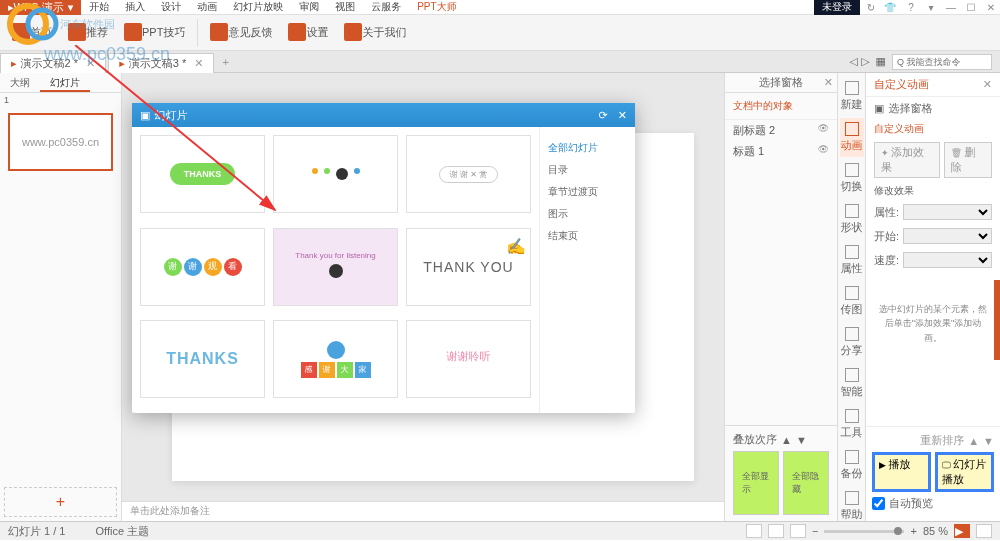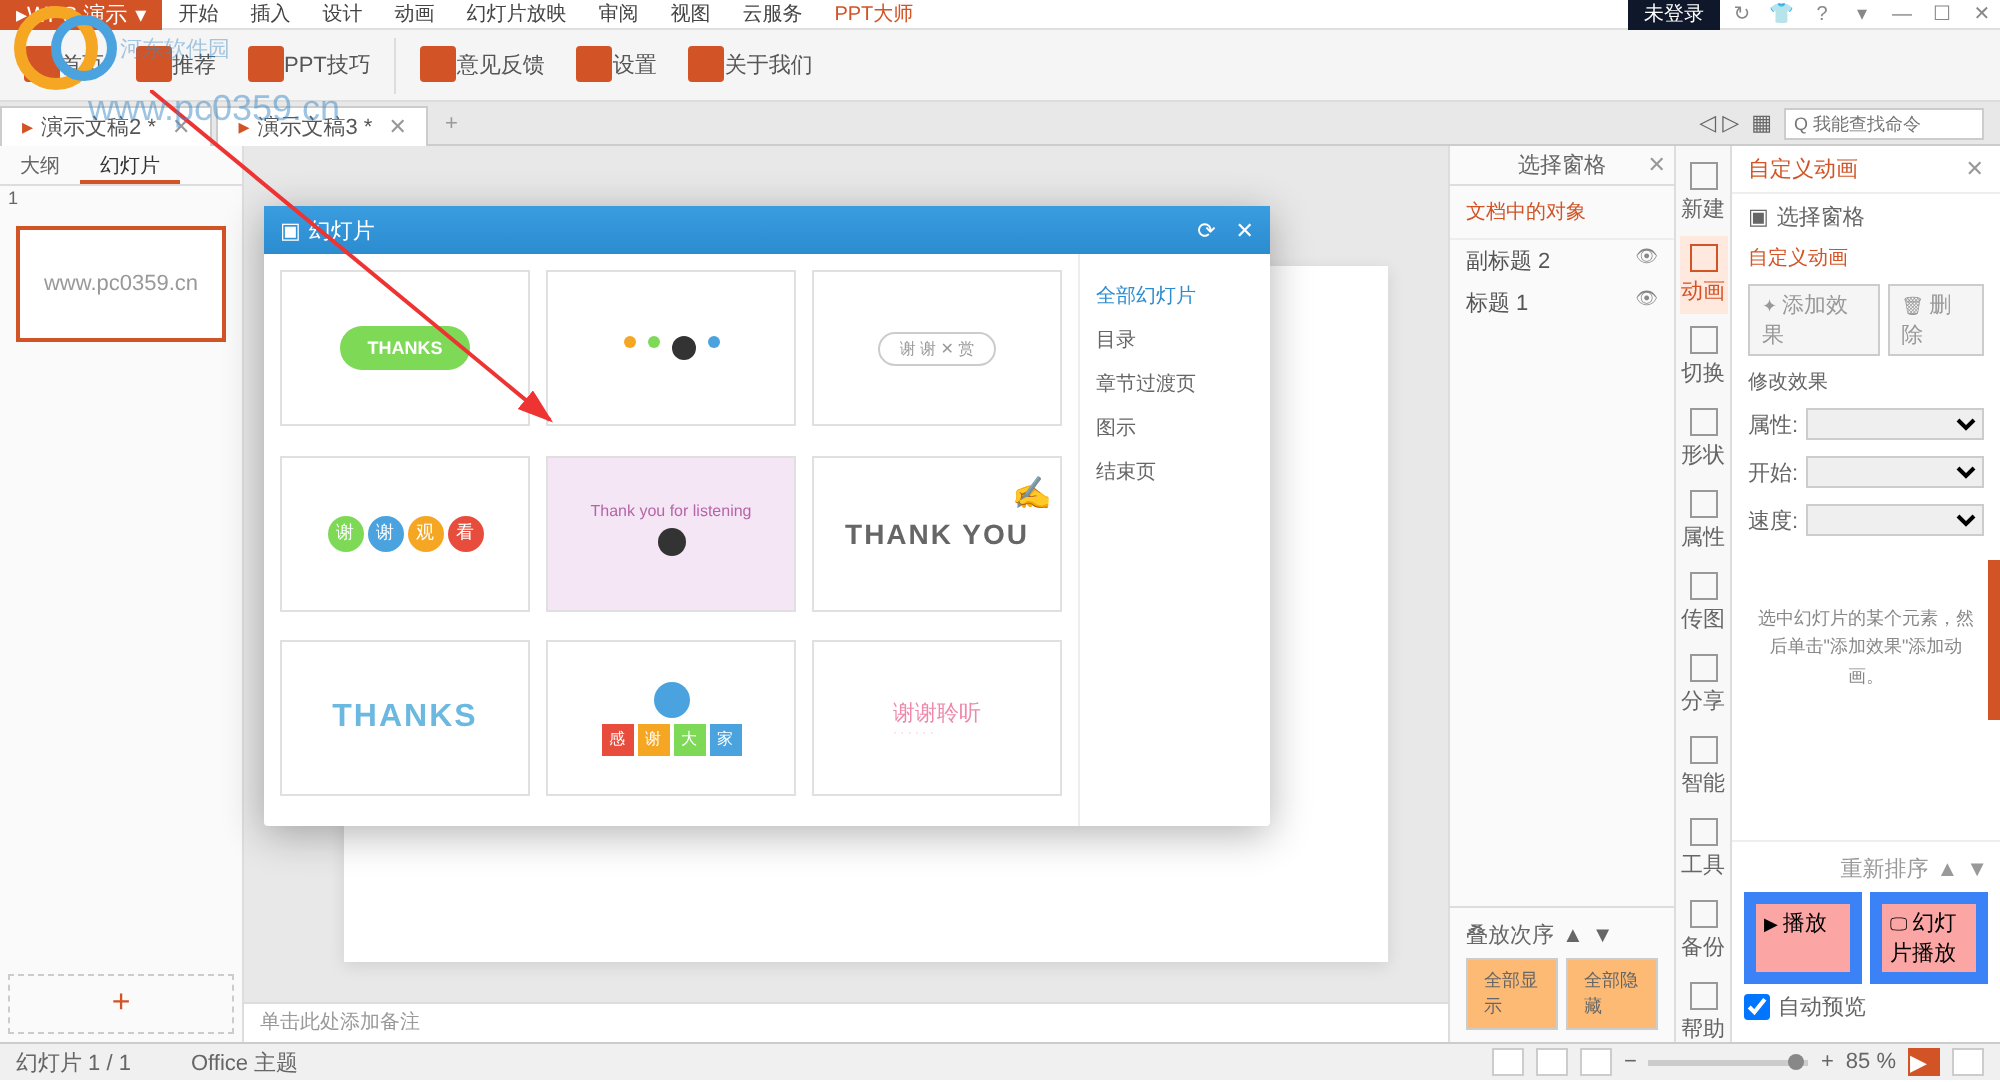--- a/index.html
+++ b/index.html
@@ -41,49 +41,49 @@
 .cat-item.active{color:#2b8cd0}
 .notes-bar{height:20px;background:#fff;border-top:1px solid #ddd;padding:2px 8px;font-size:10px;color:#999}
 .right-panel{width:113px;border-left:1px solid #ddd;background:#fafafa;display:flex;flex-direction:column}
 .right-header{height:20px;display:flex;align-items:center;justify-content:center;font-size:10px;color:#666;border-bottom:1px solid #ddd;position:relative}
 .right-close{position:absolute;right:4px;color:#999}
 .obj-section{padding:6px 8px;font-size:10px;color:#d25426;border-bottom:1px solid #eee}
 .obj-item{display:flex;justify-content:space-between;padding:3px 8px;font-size:10px;color:#555}
 .eye-icon{color:#888;font-size:9px}
 .layer-section{margin-top:auto;padding:6px 8px;border-top:1px solid #ddd;font-size:9px;color:#666}
 .layer-btns{display:flex;gap:4px;margin-top:4px}
-.layer-btn{padding:4px 8px;border:1px solid #ccc;font-size:9px;background:#fdba74;cursor:pointer}
+.layer-btn{padding:18px 8px;border:1px solid #ccc;font-size:9px;background:#bef264;cursor:pointer}
 .side-tools{width:28px;border-left:1px solid #ddd;background:#f8f8f8;display:flex;flex-direction:column;align-items:center;gap:2px;padding-top:4px}
 .side-tool{width:24px;display:flex;flex-direction:column;align-items:center;padding:4px 0;font-size:8px;color:#666;cursor:pointer}
 .side-tool.active{background:#ffe8dd;color:#d25426}
 .side-tool-icon{width:14px;height:14px;border:1px solid #999;margin-bottom:2px}
 .anim-panel{width:135px;border-left:1px solid #ddd;background:#fff;display:flex;flex-direction:column}
 .anim-header{padding:4px 8px;font-size:10px;color:#d25426;border-bottom:1px solid #eee;display:flex;align-items:center}
 .anim-btn-row{display:flex;gap:4px;padding:4px 8px}
 .anim-btn{padding:2px 6px;border:1px solid #ccc;background:#f5f5f5;font-size:9px;color:#999}
 .anim-select-row{padding:4px 8px;display:flex;align-items:center;gap:4px;font-size:9px;color:#666}
 .anim-select{flex:1;height:16px;border:1px solid #ccc;font-size:9px}
 .anim-msg{padding:30px 10px;text-align:center;font-size:9px;color:#888;line-height:1.6}
 .anim-footer{margin-top:auto;padding:6px;border-top:1px solid #eee}
 .anim-footer-row{display:flex;gap:4px;margin-top:4px}
-.play-btn{flex:1;padding:2px 4px;border:6px solid #3b82f6;background:#fca5a5;font-size:9px}
+.play-btn{flex:1;padding:2px 4px;border:3px solid #3b82f6;background:#fef9c3;font-size:9px}
 .checkbox-row{display:flex;align-items:center;gap:4px;font-size:9px;color:#666;padding:4px 0}
 .status-bar{height:19px;background:#f0f0f0;border-top:1px solid #ccc;display:flex;align-items:center;padding:0 8px;font-size:9px;color:#666}
 .status-left{display:flex;align-items:center;gap:30px}
 .status-right{margin-left:auto;display:flex;align-items:center;gap:6px}
 .zoom-slider{width:80px;height:3px;background:#ccc;position:relative}
 .zoom-handle{position:absolute;left:70px;top:-3px;width:8px;height:8px;background:#888;border-radius:50%}
 .view-btn{width:16px;height:14px;border:1px solid #ccc;background:#fff}
 .view-btn.play{background:#d25426;border-color:#d25426}
 .add-slide{height:30px;margin:4px;border:1px dashed #ccc;display:flex;align-items:center;justify-content:center;color:#d25426;font-size:16px;margin-top:auto}
 .watermark{position:absolute;top:0;left:4px;font-size:28px;font-weight:normal;color:rgba(60,140,200,0.45);z-index:100;pointer-events:none}
 .orange-scroll{position:absolute;right:0;top:280px;width:6px;height:80px;background:#d25426}
 .arrow{position:absolute;top:45px;left:75px;width:210px;height:170px;z-index:50;pointer-events:none}
 .thanks-bubble{background:#7ed957;color:#fff;padding:6px 14px;border-radius:14px;font-size:9px;font-weight:bold}
-.thanks-text{font-size:14px;font-weight:bold;letter-spacing:1px}
+.thanks-text{font-size:14px;font-weight:normal;letter-spacing:1px}
 .colored-squares{display:flex;gap:2px}
 .sq{width:16px;height:16px;display:flex;align-items:center;justify-content:center;color:#fff;font-size:8px}
 </style>
 </head>
 <body>
 
 <div class="watermark">
   <div style="display:flex;align-items:center">
     <svg width="56" height="48" viewBox="0 0 56 48">
         <circle cx="24" cy="24" r="18" fill="none" stroke="#f5a623" stroke-width="6"></circle>

